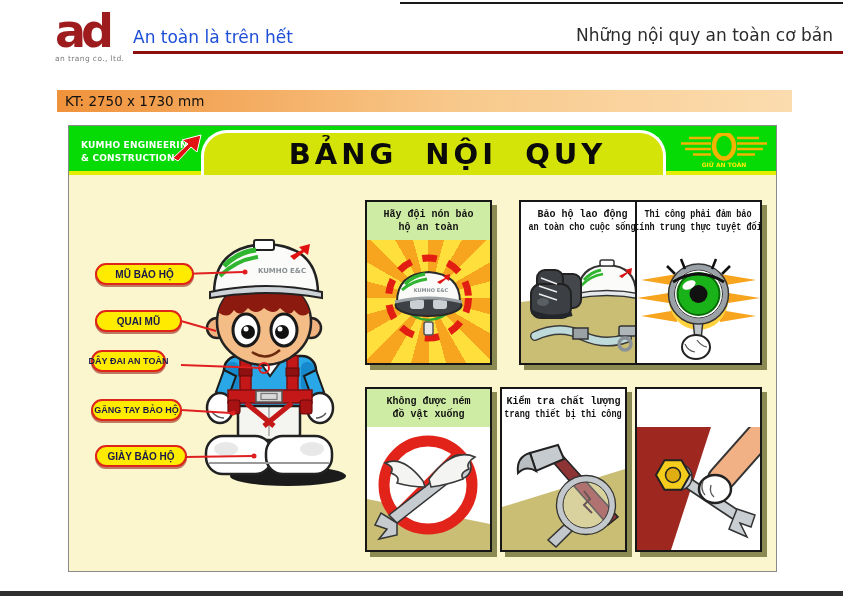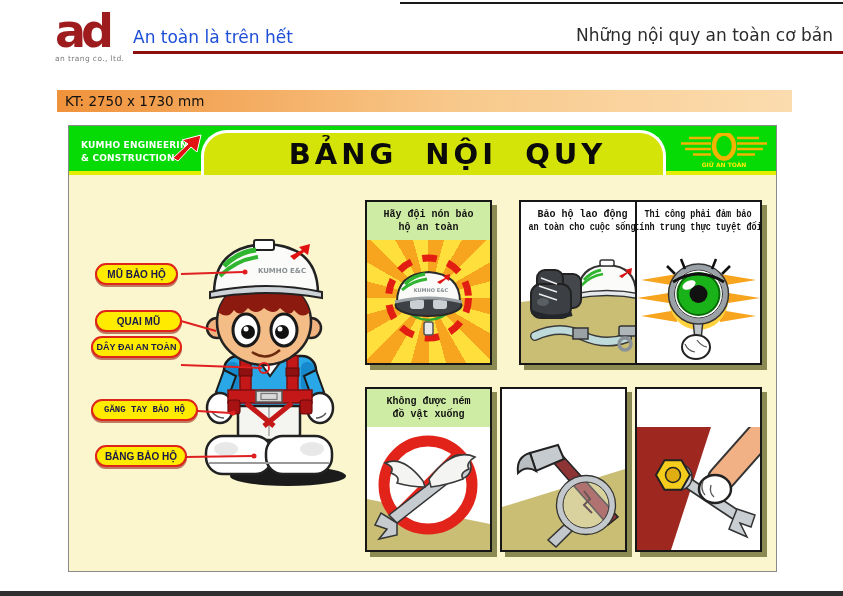--- a/index.html
+++ b/index.html
@@ -173,34 +173,34 @@
       <line x1="113" y1="191" x2="194" y2="194"></line>
       <line x1="113" y1="236" x2="163" y2="239"></line>
       <line x1="117" y1="283" x2="184" y2="282"></line>
     </g>
     <circle cx="177" cy="98" r="2.5" fill="#E02020"></circle>
     <circle cx="196" cy="194" r="5" fill="none" stroke="#E02020" stroke-width="2"></circle>
     <circle cx="165" cy="239" r="2.5" fill="#E02020"></circle>
     <circle cx="186" cy="282" r="2.5" fill="#E02020"></circle>
   </svg>
 
-  <div class="pill" style="left:95px;top:263px;width:83px;">
+  <div class="pill" style="left:95px;top:263px;width:99px;">
       <span>MŨ BẢO HỘ</span>
     </div>
   <div class="pill" style="left:95px;top:310px;width:87px;">
       <span>QUAI MŨ</span>
     </div>
-  <div class="pill small" style="left:91px;top:336px;width:91px;">
+  <div class="pill small" style="left:91px;top:350px;width:75px;">
       <span>DÂY ĐAI AN TOÀN</span>
     </div>
-  <div class="pill small" style="left:91px;top:399px;width:107px;font-family:Liberation Mono, monospace;">
+  <div class="pill small" style="left:91px;top:399px;width:91px;">
       <span>GĂNG TAY BẢO HỘ</span>
     </div>
   <div class="pill" style="left:95px;top:445px;width:92px;">
-      <span>BẢNG BẢO HỘ</span>
+      <span>GIÀY BẢO HỘ</span>
     </div>
 
   <div class="panel p1">
     <div class="panel-head green">
       <span>Hãy đội nón bảo</span>
         <span>hộ an toàn</span>
     </div>
     <div class="panel-body">
       <div class="sunburst"></div>
       <svg width="123" height="123" viewBox="0 0 123 123">
@@ -301,20 +301,24 @@
         <circle cx="92" cy="40" r="5.5" fill="#ffffff" stroke="#333" stroke-width="1.2"></circle>
         <path d="M30 96 L14 86 L8 98 L20 102 L12 112 L30 108 Z" fill="#C6CBCF" stroke="#333" stroke-width="1.5"></path>
 
         <path d="M56 54 Q36 28 18 36 Q28 40 24 46 Q34 50 30 56 Q44 60 58 60 Z" fill="#F4F4F2" stroke="#3a3a3a" stroke-width="1.5"></path>
         <path d="M62 52 Q86 20 108 30 Q98 36 102 42 Q92 46 96 52 Q80 58 64 60 Z" fill="#F4F4F2" stroke="#3a3a3a" stroke-width="1.5"></path>
       </svg>
     </div>
   </div>
 
   <div class="panel p5">
+    <div class="panel-head">
+      <span>Kiểm tra chất lượng</span>
+        <span class="tight">trang thiết bị thi công</span>
+    </div>
     <div class="panel-body">
       <svg width="123" height="123" viewBox="0 0 123 123">
         <path d="M0 123 L0 80 L123 42 L123 123 Z" fill="#C9BE74"></path>
         <polygon points="50,34 60,28 116,90 106,98" fill="#8E3434" stroke="#222" stroke-width="1.5"></polygon>
         <polygon points="28,26 56,18 62,32 34,44" fill="#C6CBCF" stroke="#222" stroke-width="2"></polygon>
         <path d="M28 26 Q14 30 16 46 Q24 38 34 44 Z" fill="#B8BEC2" stroke="#222" stroke-width="2"></path>
         <polyline points="82,64 88,72 82,78 90,86" stroke="#2a0d0d" stroke-width="2" fill="none"></polyline>
         <circle cx="84" cy="78" r="26" fill="rgba(255,255,255,0.3)" stroke="#C2C8CC" stroke-width="6"></circle>
         <circle cx="84" cy="78" r="29.5" fill="none" stroke="#333" stroke-width="1.3"></circle>
         <circle cx="84" cy="78" r="23" fill="none" stroke="#333" stroke-width="1"></circle>

